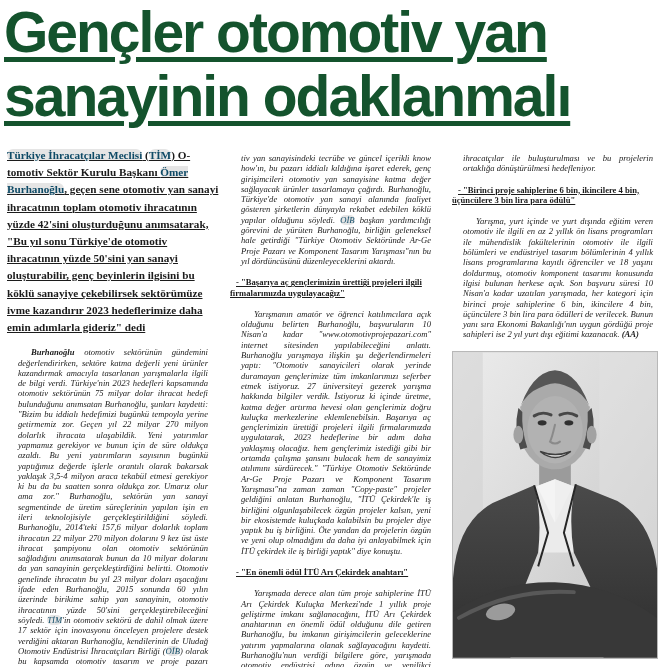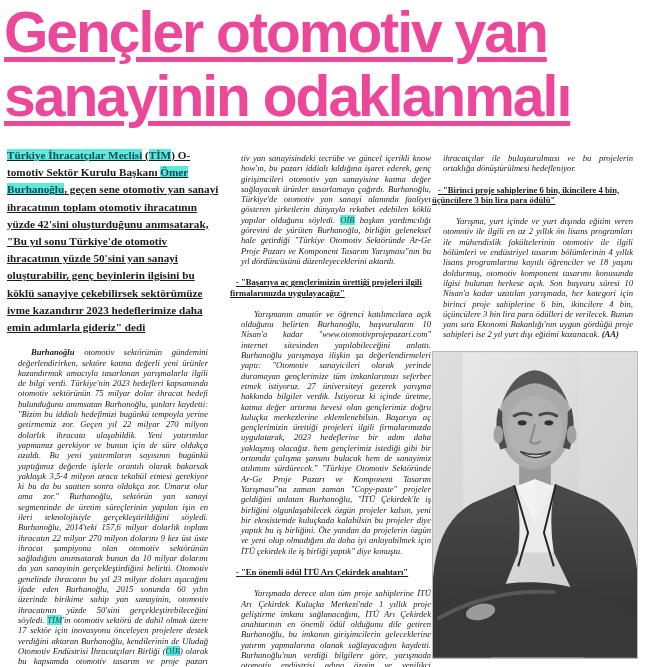--- a/index.html
+++ b/index.html
@@ -3,49 +3,49 @@
 <meta charset="utf-8">
 <style>
   html,body{margin:0;padding:0;background:#f4f4f2;}
   .page{
     position:relative;width:670px;height:667px;background:#ffffff;
     font-family:"Liberation Serif", serif;color:#1c1c1c;overflow:hidden;
   }
   .headline{
     position:absolute;top:0px;left:4px;margin:0;
     font-family:"Liberation Sans", sans-serif;font-weight:bold;
-    font-size:57px;letter-spacing:-2px;line-height:1.13;color:#ec4899;
+    font-size:57px;letter-spacing:-2px;line-height:1.13;color:#14532d;
     white-space:nowrap;
   }
   .headline .head-line{
     display:block;
     text-decoration:underline;
     text-decoration-thickness:5px;
     text-underline-offset:5px;
   }
   .col{
     position:absolute;top:142px;width:212px;height:525px;overflow:hidden;
     font-size:8.6px;line-height:10.3px;text-align:justify;
   }
   .col-1{left:7px;}
   .col-2{left:230px;}
-  .col-3{left:432px;}
+  .col-3{left:452px;}
   .lede{
     margin:5px 0 9px 0;
     font-size:11.2px;line-height:17.2px;font-weight:bold;
     text-decoration:underline;text-align:left;
   }
   p.body{margin:11px;font-style:italic;}
   p.indent{text-indent:13px;}
   .subhead{
     margin:9px 0 3px 0;font-size:8.6px;font-weight:bold;
     text-decoration:underline;text-align:left;text-indent:6px;
     line-height:10.3px;
   }
-  .hl{background:#5eead4;color:#0e4a66;}
+  .hl{background:#e5e5e5;color:#0e4a66;border-radius:6px;}
   .b{font-weight:bold;}
   .photo-frame{
     margin-top:8px;width:204px;height:306px;
     border:1px solid #b8b8b8;overflow:hidden;background:#d8d8d8;
   }
   .photo-frame svg{display:block;width:100%;height:100%;}
 </style>
 </head>
 <body>
 

